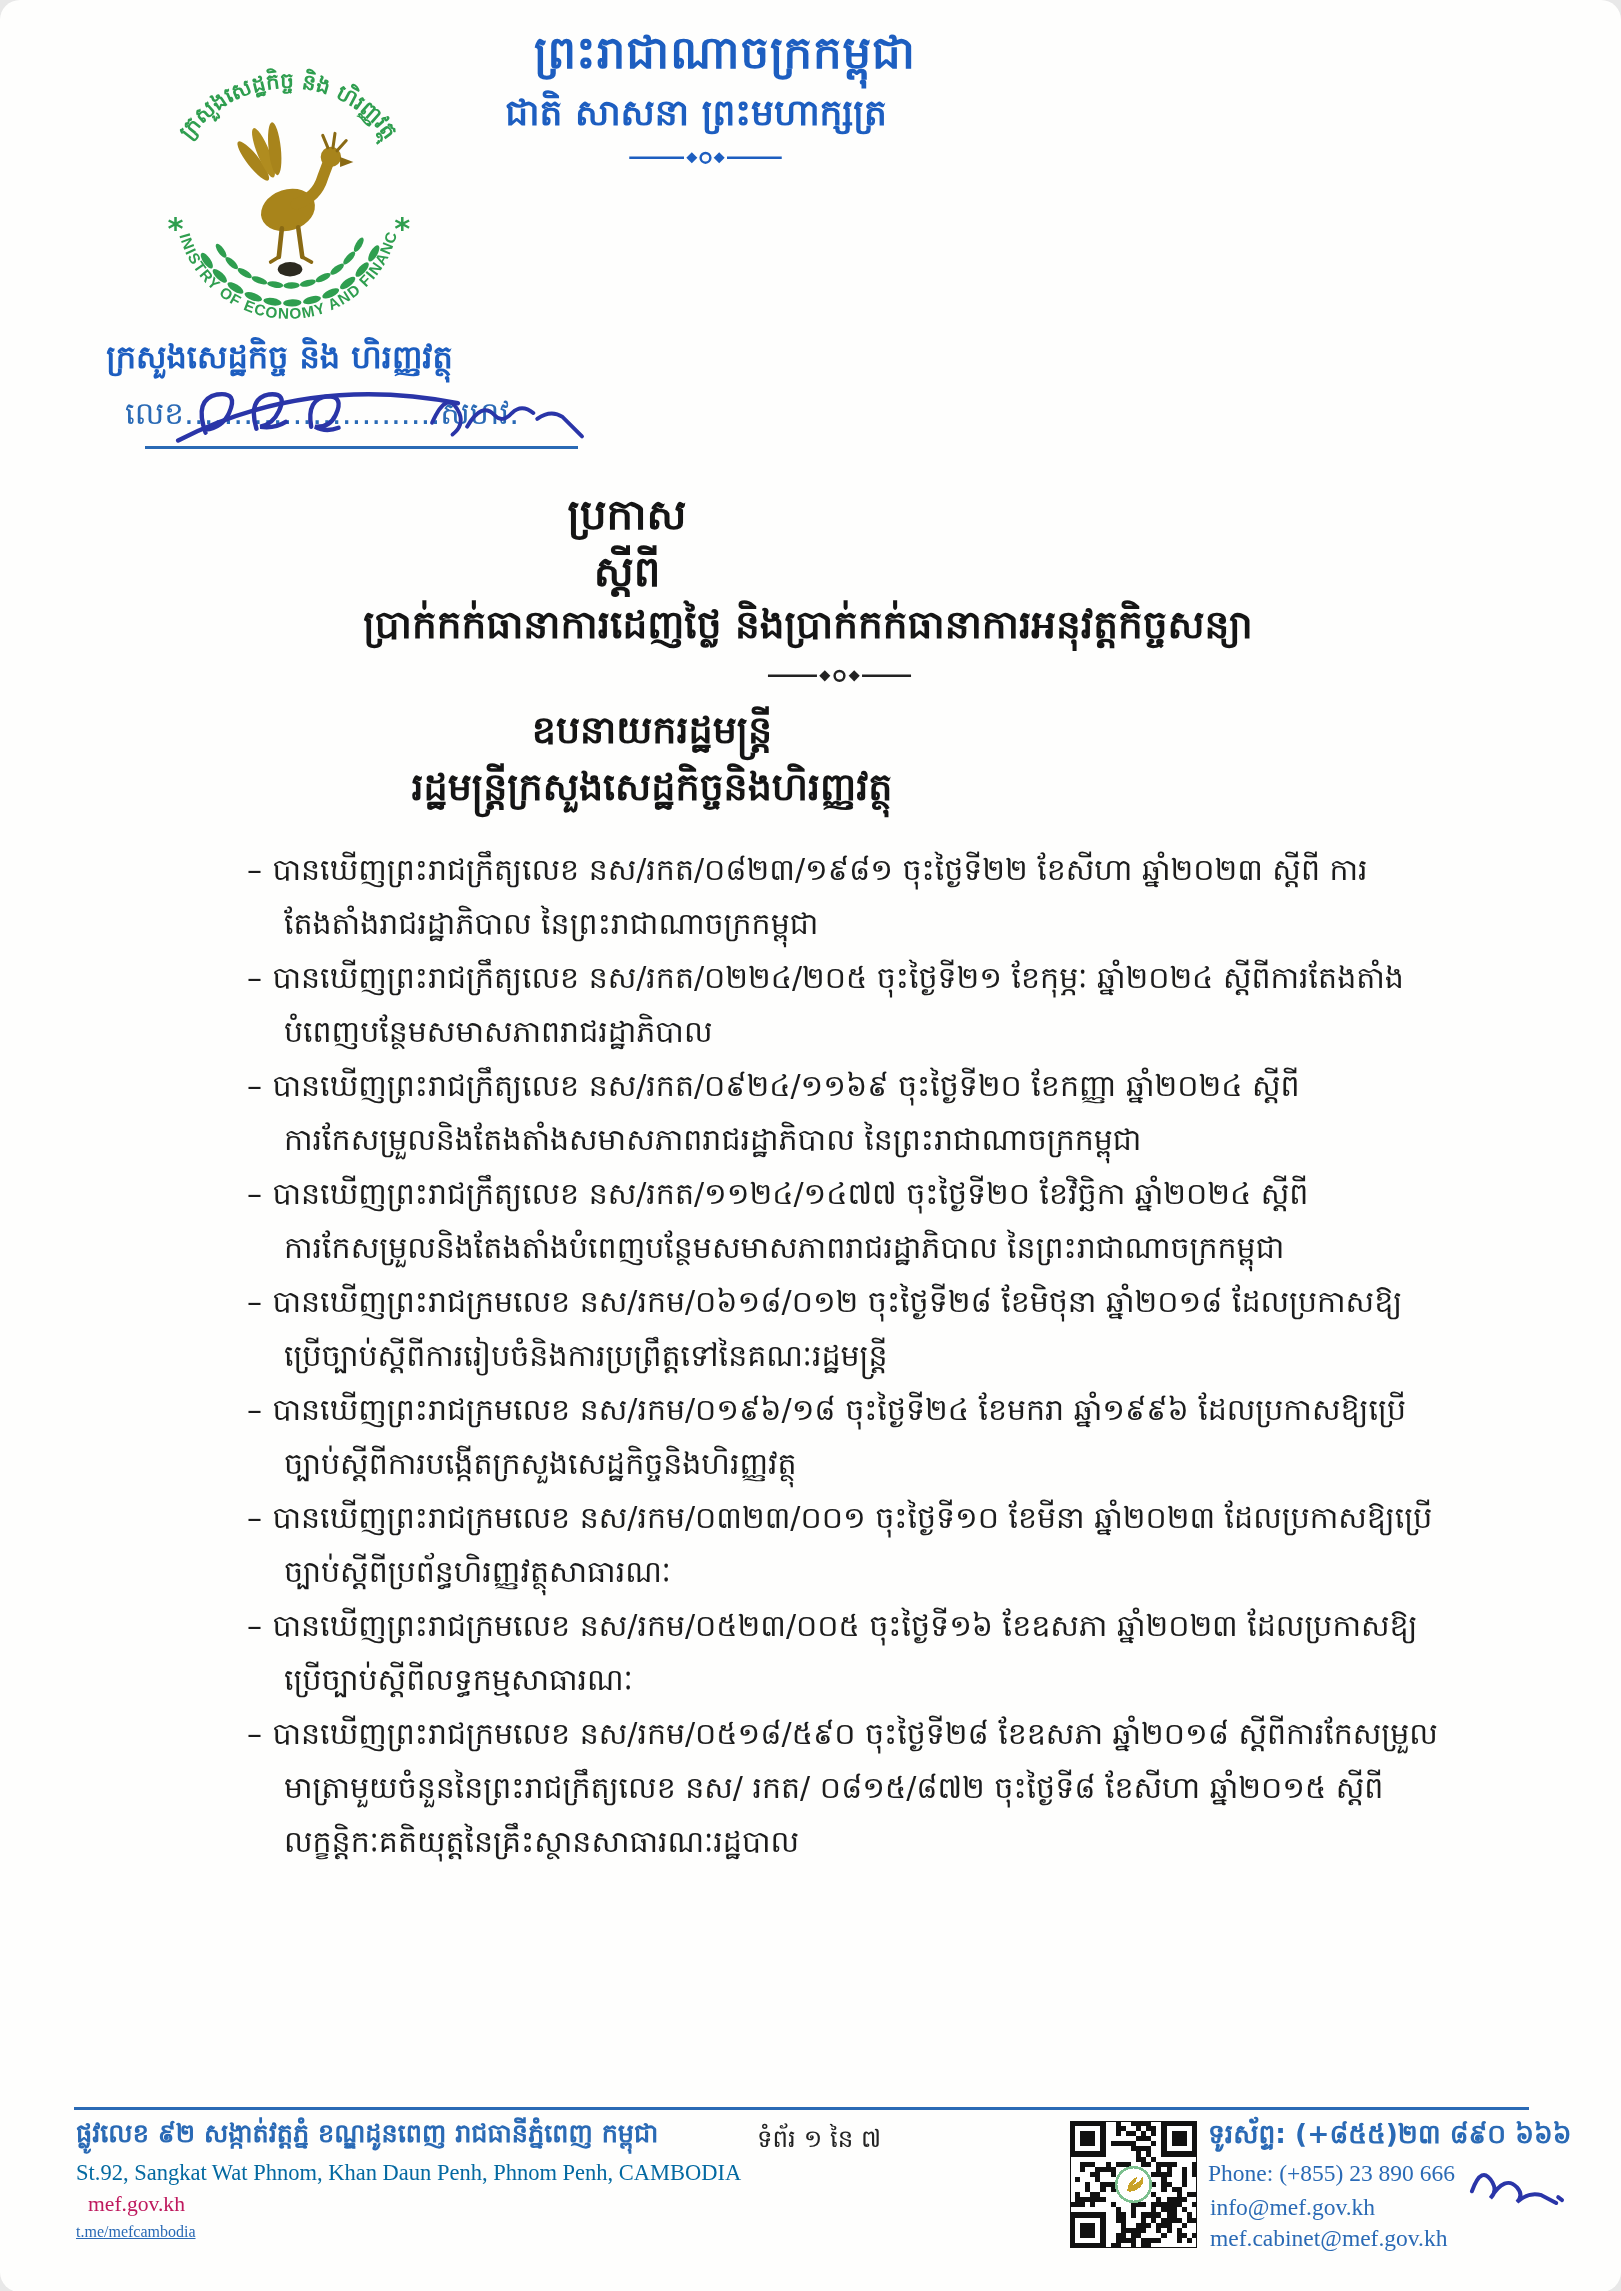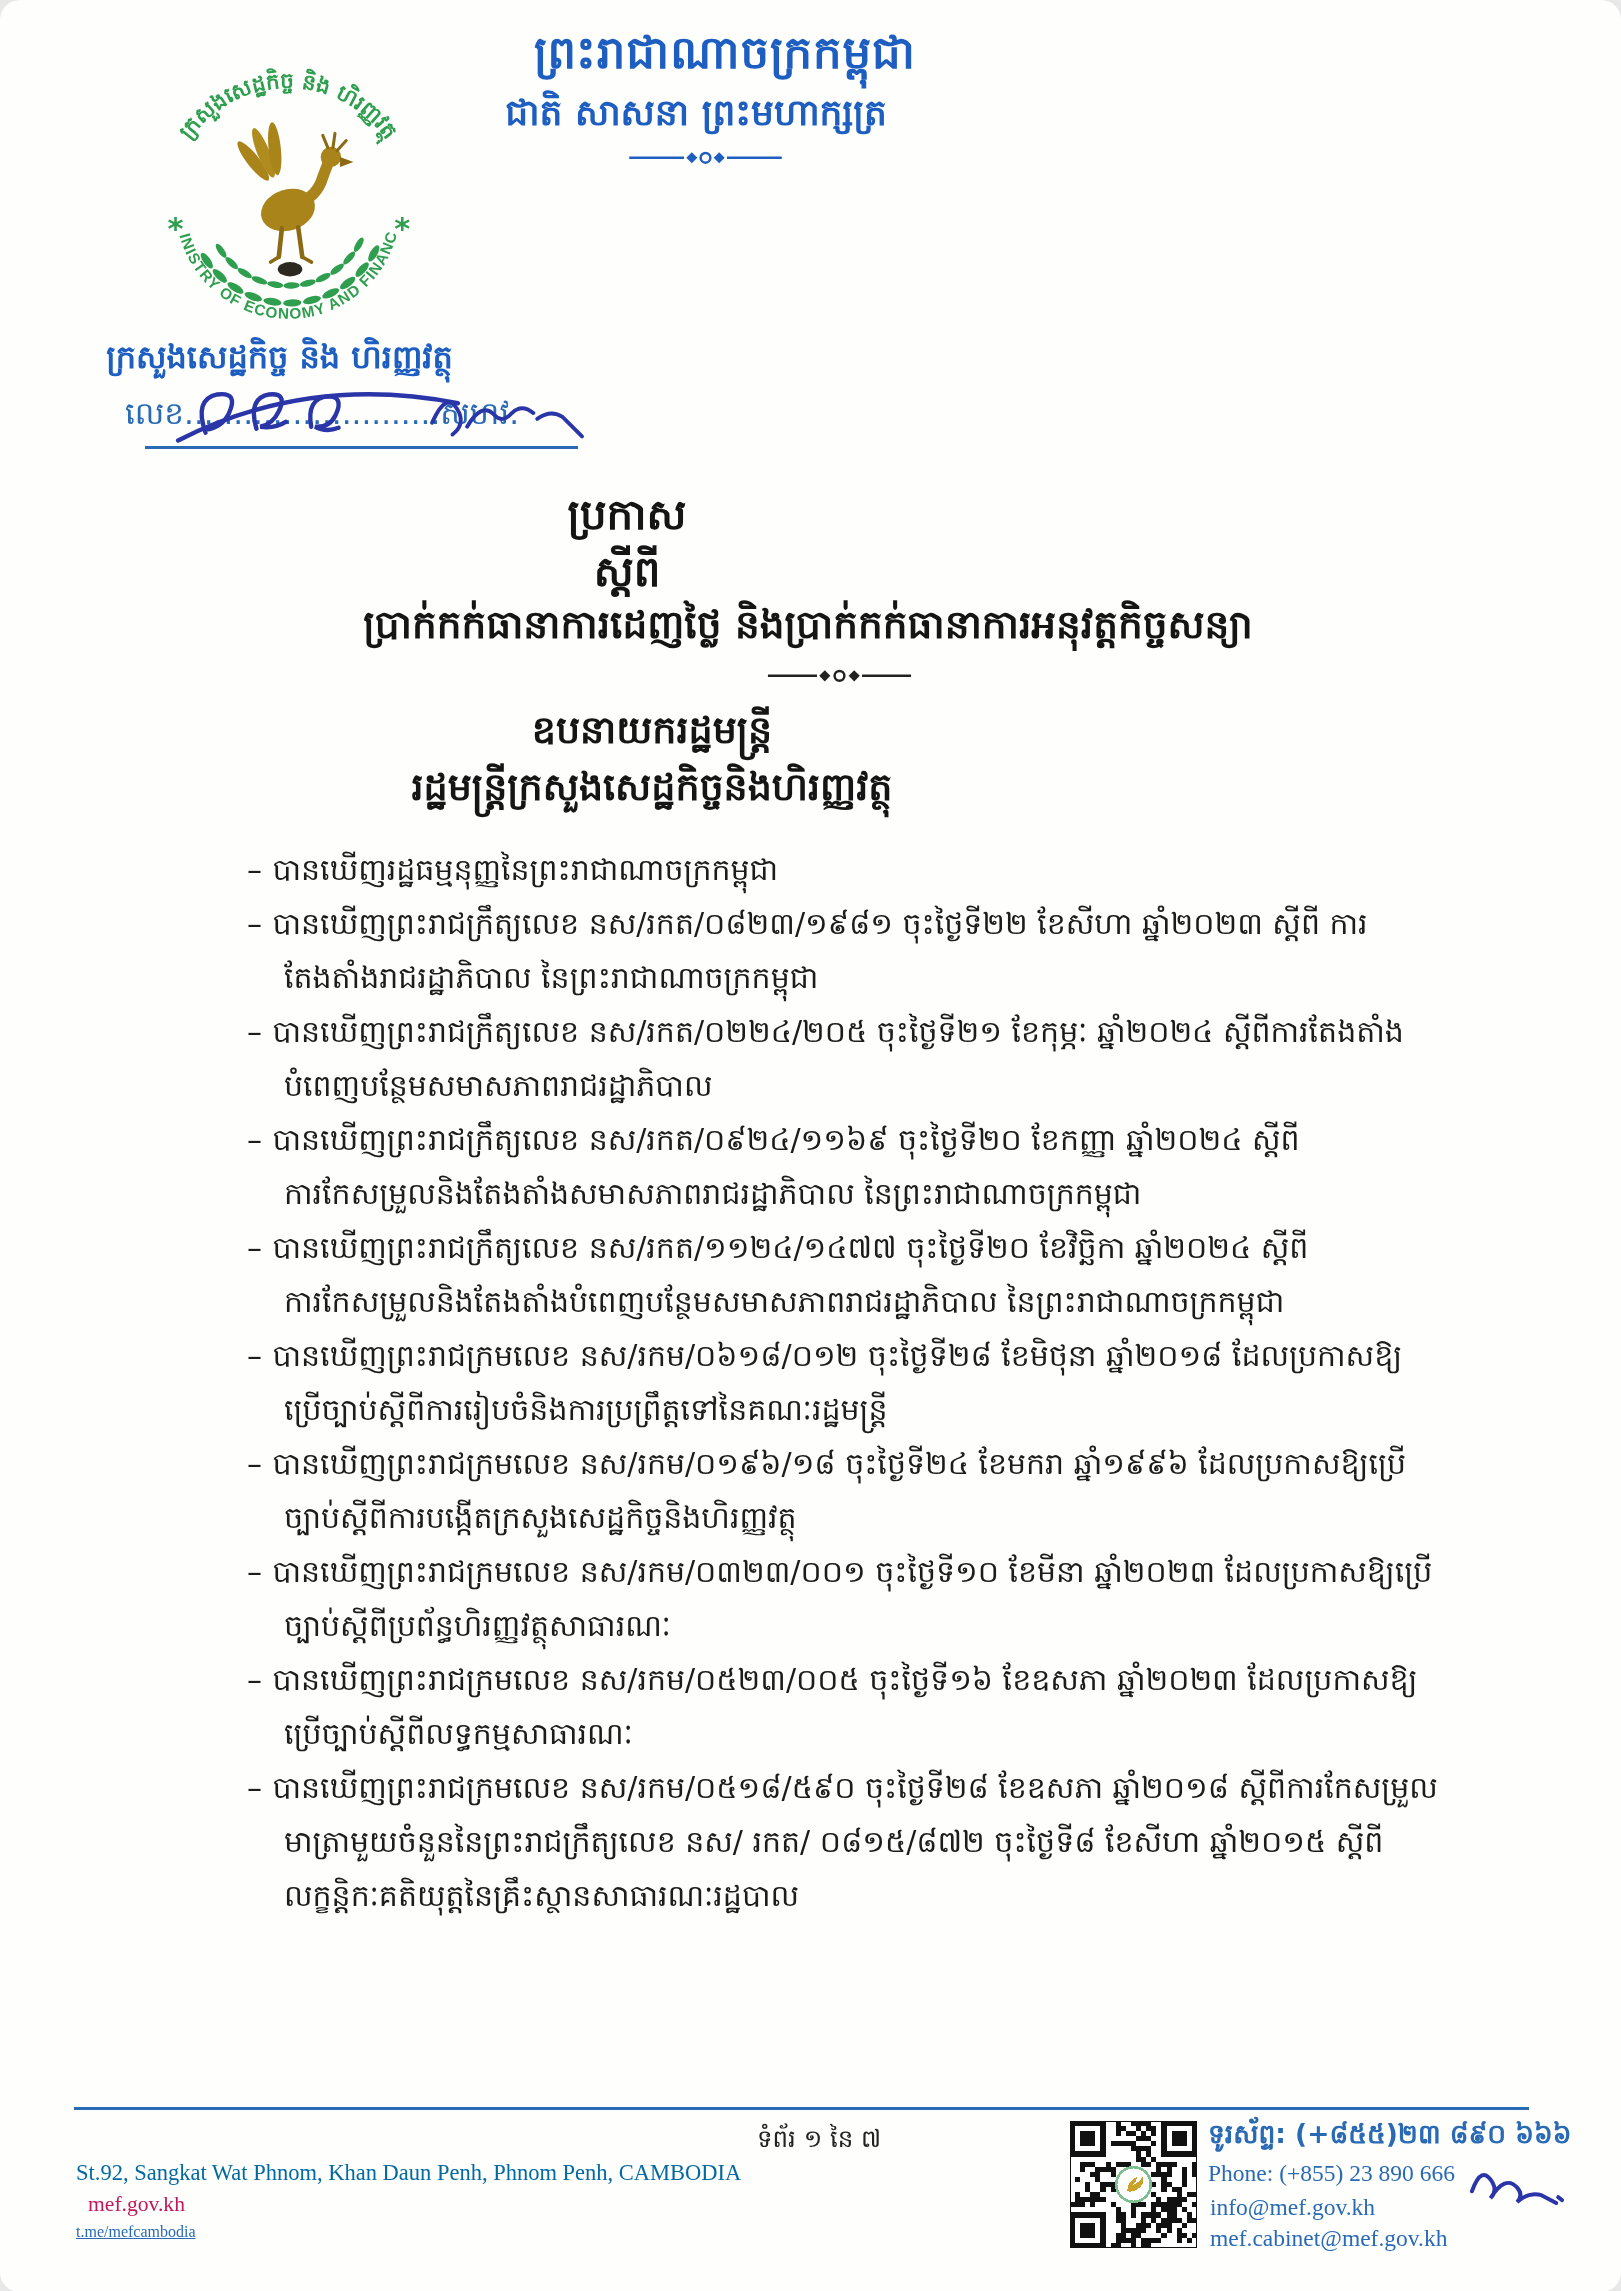--- a/index.html
+++ b/index.html
@@ -139,33 +139,33 @@
     <line x1="2" y1="8" x2="52" y2="8" stroke="#222" stroke-width="2.5"></line>
     <line x1="98" y1="8" x2="148" y2="8" stroke="#222" stroke-width="2.5"></line>
     <rect x="56" y="4" width="8" height="8" fill="#222" transform="rotate(45 60 8)"></rect>
     <circle cx="75" cy="8" r="5" fill="none" stroke="#222" stroke-width="2.5"></circle>
     <rect x="86" y="4" width="8" height="8" fill="#222" transform="rotate(45 90 8)"></rect>
   </svg>
   <div class="abs ctr issuer1">ឧបនាយករដ្ឋមន្ត្រី</div>
   <div class="abs ctr issuer2">រដ្ឋមន្ត្រីក្រសួងសេដ្ឋកិច្ចនិងហិរញ្ញវត្ថុ</div>
 
   <ul class="abs preamble">
-    <li><span class="dash">–</span><span>បានឃើញរដ្ឋធម្មនុញ្ញនៃព្រះរាជាណាចក្រកម្ពុជា</span></li>
     <li><span class="dash">–</span><span>បានឃើញព្រះរាជក្រឹត្យលេខ នស/រកត/០៨២៣/១៩៨១ ចុះថ្ងៃទី២២ ខែសីហា ឆ្នាំ២០២៣ ស្តីពី ការតែងតាំងរាជរដ្ឋាភិបាល នៃព្រះរាជាណាចក្រកម្ពុជា</span></li>
     <li><span class="dash">–</span><span>បានឃើញព្រះរាជក្រឹត្យលេខ នស/រកត/០២២៤/២០៥ ចុះថ្ងៃទី២១ ខែកុម្ភៈ ឆ្នាំ២០២៤ ស្តីពីការតែងតាំងបំពេញបន្ថែមសមាសភាពរាជរដ្ឋាភិបាល</span></li>
     <li><span class="dash">–</span><span>បានឃើញព្រះរាជក្រឹត្យលេខ នស/រកត/០៩២៤/១១៦៩ ចុះថ្ងៃទី២០ ខែកញ្ញា ឆ្នាំ២០២៤ ស្តីពីការកែសម្រួលនិងតែងតាំងសមាសភាពរាជរដ្ឋាភិបាល នៃព្រះរាជាណាចក្រកម្ពុជា</span></li>
     <li><span class="dash">–</span><span>បានឃើញព្រះរាជក្រឹត្យលេខ នស/រកត/១១២៤/១៤៧៧ ចុះថ្ងៃទី២០ ខែវិច្ឆិកា ឆ្នាំ២០២៤ ស្តីពីការកែសម្រួលនិងតែងតាំងបំពេញបន្ថែមសមាសភាពរាជរដ្ឋាភិបាល នៃព្រះរាជាណាចក្រកម្ពុជា</span></li>
     <li><span class="dash">–</span><span>បានឃើញព្រះរាជក្រមលេខ នស/រកម/០៦១៨/០១២ ចុះថ្ងៃទី២៨ ខែមិថុនា ឆ្នាំ២០១៨ ដែលប្រកាសឱ្យប្រើច្បាប់ស្តីពីការរៀបចំនិងការប្រព្រឹត្តទៅនៃគណៈរដ្ឋមន្ត្រី</span></li>
     <li><span class="dash">–</span><span>បានឃើញព្រះរាជក្រមលេខ នស/រកម/០១៩៦/១៨ ចុះថ្ងៃទី២៤ ខែមករា ឆ្នាំ១៩៩៦ ដែលប្រកាសឱ្យប្រើច្បាប់ស្តីពីការបង្កើតក្រសួងសេដ្ឋកិច្ចនិងហិរញ្ញវត្ថុ</span></li>
     <li><span class="dash">–</span><span>បានឃើញព្រះរាជក្រមលេខ នស/រកម/០៣២៣/០០១ ចុះថ្ងៃទី១០ ខែមីនា ឆ្នាំ២០២៣ ដែលប្រកាសឱ្យប្រើច្បាប់ស្តីពីប្រព័ន្ធហិរញ្ញវត្ថុសាធារណៈ</span></li>
     <li><span class="dash">–</span><span>បានឃើញព្រះរាជក្រមលេខ នស/រកម/០៥២៣/០០៥ ចុះថ្ងៃទី១៦ ខែឧសភា ឆ្នាំ២០២៣ ដែលប្រកាសឱ្យប្រើច្បាប់ស្តីពីលទ្ធកម្មសាធារណៈ</span></li>
     <li><span class="dash">–</span><span>បានឃើញព្រះរាជក្រមលេខ នស/រកម/០៥១៨/៥៩០ ចុះថ្ងៃទី២៨ ខែឧសភា ឆ្នាំ២០១៨ ស្តីពីការកែសម្រួលមាត្រាមួយចំនួននៃព្រះរាជក្រឹត្យលេខ នស/ រកត/ ០៨១៥/៨៧២ ចុះថ្ងៃទី៨ ខែសីហា ឆ្នាំ២០១៥ ស្តីពីលក្ខន្តិកៈគតិយុត្តនៃគ្រឹះស្ថានសាធារណៈរដ្ឋបាល</span></li>
   </ul>
 
   <div class="abs foot-line"></div>
+  <div class="abs f-addr-kh">ផ្លូវលេខ ៩២ សង្កាត់វត្តភ្នំ ខណ្ឌដូនពេញ រាជធានីភ្នំពេញ កម្ពុជា</div>
   <div class="abs f-addr-en">St.92, Sangkat Wat Phnom, Khan Daun Penh, Phnom Penh, CAMBODIA</div>
   <div class="abs f-web">mef.gov.kh</div>
   <div class="abs f-tg">t.me/mefcambodia</div>
   <div class="abs f-page">ទំព័រ ១ នៃ ៧</div>
 
   <svg class="abs qr" viewBox="0 0 25 25" shape-rendering="crispEdges">
     <rect x="0" y="0" width="25" height="25" fill="#fff" stroke="#111" stroke-width="0.4"></rect>
     <g id="qrmods" fill="#111">
         <rect x="9" y="0" width="1" height="1"></rect>
         <rect x="12" y="0" width="1" height="1"></rect>

